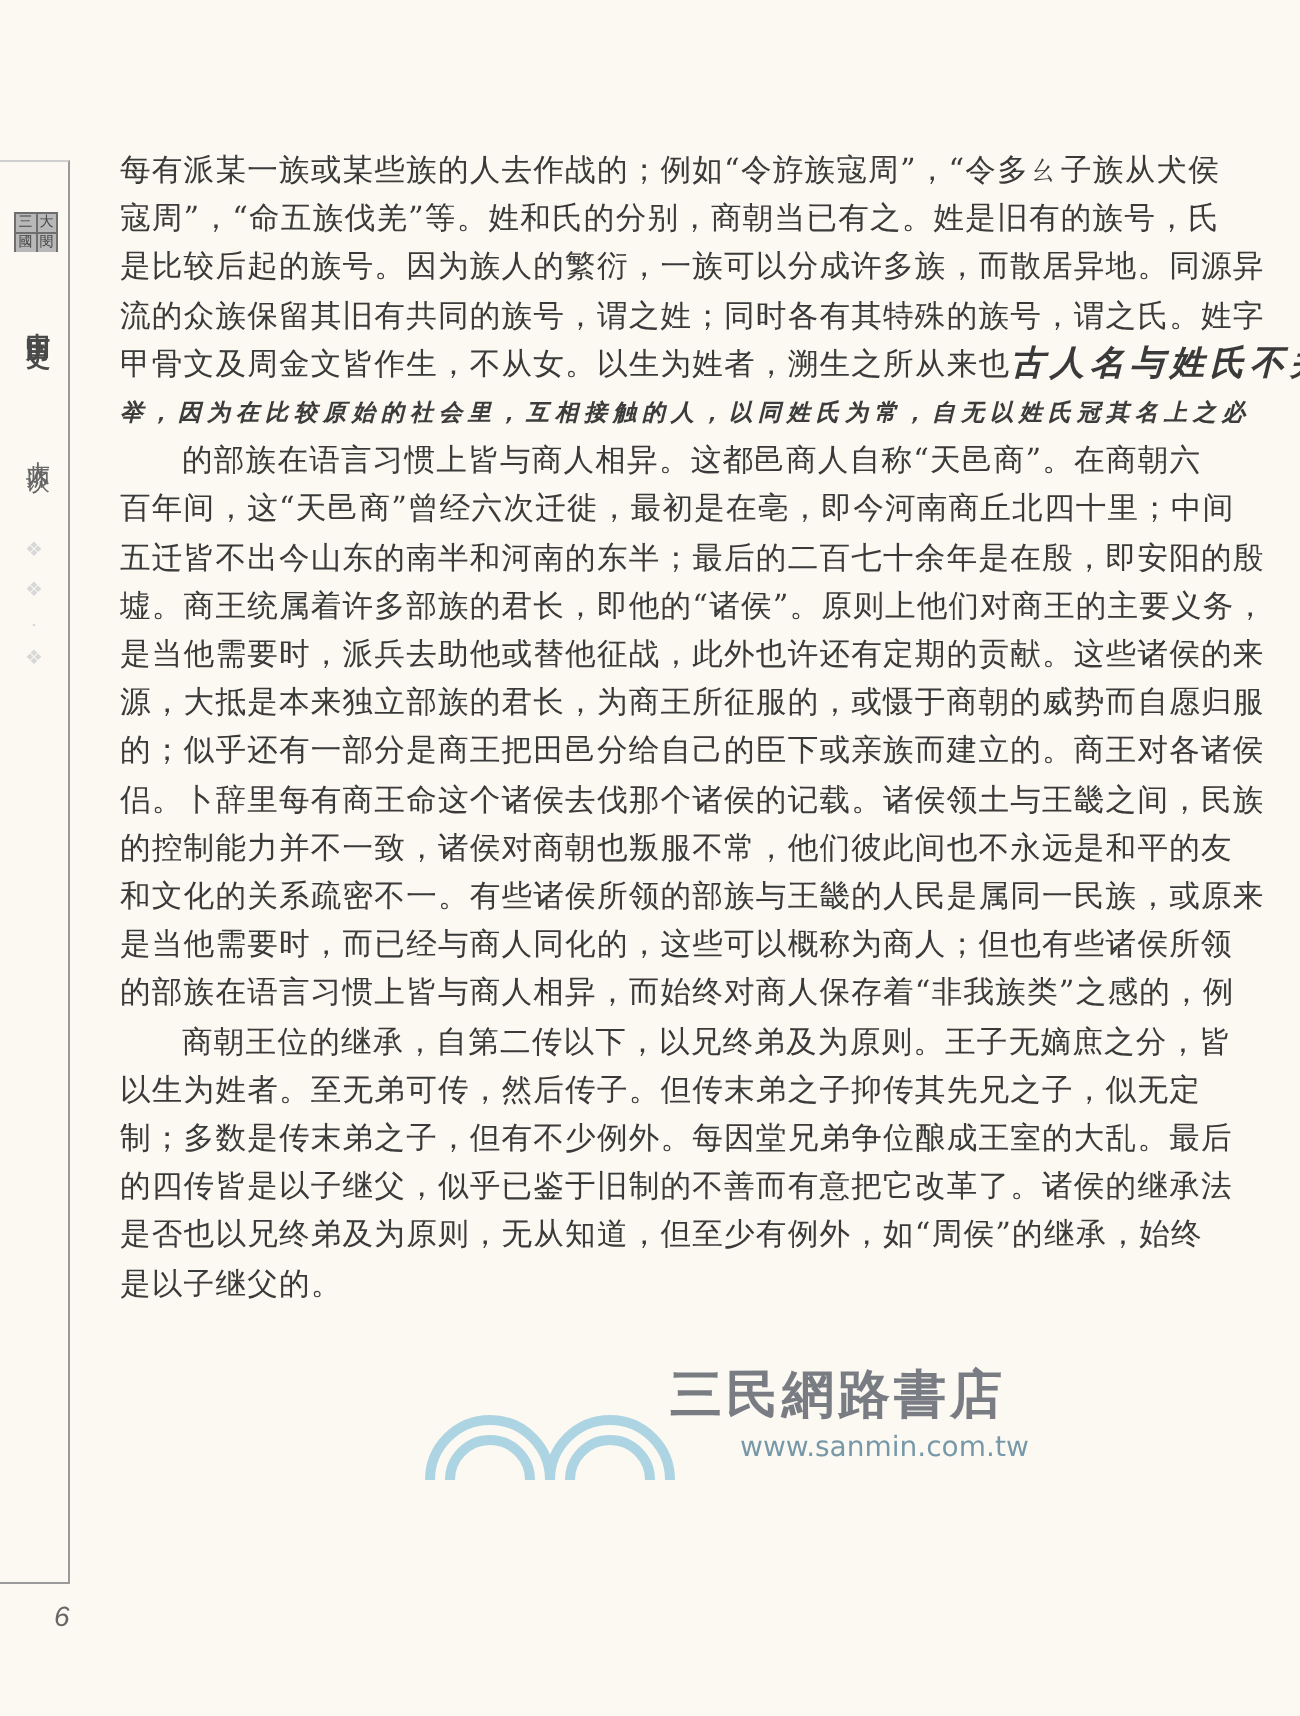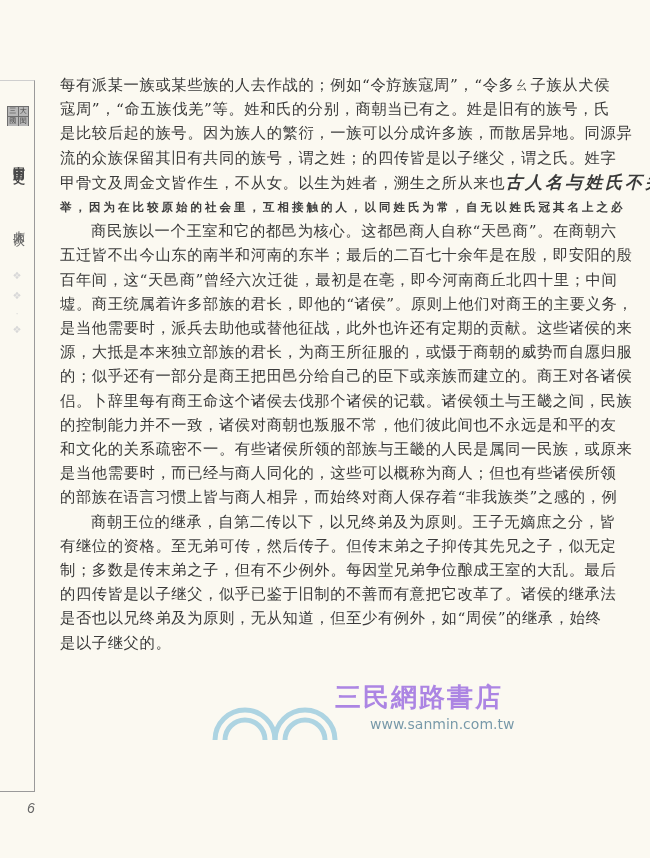--- a/index.html
+++ b/index.html
@@ -35,38 +35,38 @@
     .vtext.title { top: 75px; }
     .vtext.sub { top: 140px; font-weight: normal; color: #666; }
     .deco { position: absolute; left: 12px; width: 10px; height: 10px; color: #d8d8d8; font-size: 10px; text-align: center; line-height: 10px; }
     .content {
       position: absolute; left: 60px; top: 73px; width: 556px;
       font-size: 15.3px; line-height: 24.2px;
       text-align: justify;
     }
     .line { display: block; white-space: nowrap; letter-spacing: 0.6px; }
     .line.small {
-      font-size: 11.5px; font-weight: bold;
+      font-size: 11.5px; font-style: italic; font-weight: bold;
       letter-spacing: 3px; color: #3c3c3c;
     }
     .line.indent { text-indent: 31px; }
     .page-number {
       position: absolute; left: 27px; top: 800px;
       font-family: "Liberation Sans", sans-serif; font-style: italic;
       font-size: 14px; color: #666;
     }
     .watermark {
       position: absolute; left: 210px; top: 680px; width: 300px; height: 60px;
       pointer-events: none; opacity: 0.55;
     }
     .watermark .arcs { position: absolute; left: 0; top: 10px; }
     .watermark .wm-text {
       position: absolute; left: 125px; top: 0px;
       font-family: "DejaVu Sans", sans-serif; font-size: 26px; font-weight: bold;
-      color: #6d28d9; letter-spacing: 2px;
+      color: #0f172a; letter-spacing: 2px;
     }
     .watermark .wm-url {
       position: absolute; left: 160px; top: 36px;
       font-family: "DejaVu Sans", sans-serif; font-size: 14px; color: #0c4a6e;
     }
   </style>
 </head>
 <body>
 
 <div class="side-panel">
@@ -81,37 +81,37 @@
   <div class="deco" style="top:190px">❖</div>
   <div class="deco" style="top:210px">❖</div>
   <div class="deco" style="top:228px">·</div>
   <div class="deco" style="top:244px">❖</div>
 </div>
 
 <div class="content">
   <span class="line">每有派某一族或某些族的人去作战的；例如“令斿族寇周”，“令多ㄠ子族从犬侯</span>
   <span class="line">寇周”，“命五族伐羌”等。姓和氏的分别，商朝当已有之。姓是旧有的族号，氏</span>
   <span class="line">是比较后起的族号。因为族人的繁衍，一族可以分成许多族，而散居异地。同源异</span>
-  <span class="line">流的众族保留其旧有共同的族号，谓之姓；的四传皆是以子继父，谓之氏。姓字</span>
+  <span class="line">流的众族保留其旧有共同的族号，谓之姓；同时各有其特殊的族号，谓之氏。姓字</span>
   <span class="line"><span>甲骨文及周金文皆作生，不从女。以生为姓者，溯生之所从来也</span><span class="small-inline" style="font-size:17px;font-style:italic;font-weight:bold;letter-spacing:3px;">古人名与姓氏不并</span></span>
   <span class="line small">举，因为在比较原始的社会里，互相接触的人，以同姓氏为常，自无以姓氏冠其名上之必</span>
-  <span class="line indent">商民族以一个王室和它的都邑为核心。这都邑商人自称“天邑商”。在商朝六</span>
+  <span class="line indent">的部族在语言习惯上皆与商人相异。这都邑商人自称“天邑商”。在商朝六</span>
+  <span class="line">百年间，这“天邑商”曾经六次迁徙，最初是在亳，即今河南商丘北四十里；中间</span>
   <span class="line">五迁皆不出今山东的南半和河南的东半；最后的二百七十余年是在殷，即安阳的殷</span>
-  <span class="line">百年间，这“天邑商”曾经六次迁徙，最初是在亳，即今河南商丘北四十里；中间</span>
   <span class="line">墟。商王统属着许多部族的君长，即他的“诸侯”。原则上他们对商王的主要义务，</span>
   <span class="line">是当他需要时，派兵去助他或替他征战，此外也许还有定期的贡献。这些诸侯的来</span>
   <span class="line">源，大抵是本来独立部族的君长，为商王所征服的，或慑于商朝的威势而自愿归服</span>
   <span class="line">的；似乎还有一部分是商王把田邑分给自己的臣下或亲族而建立的。商王对各诸侯</span>
   <span class="line">侣。卜辞里每有商王命这个诸侯去伐那个诸侯的记载。诸侯领土与王畿之间，民族</span>
   <span class="line">的控制能力并不一致，诸侯对商朝也叛服不常，他们彼此间也不永远是和平的友</span>
   <span class="line">和文化的关系疏密不一。有些诸侯所领的部族与王畿的人民是属同一民族，或原来</span>
   <span class="line">是当他需要时，而已经与商人同化的，这些可以概称为商人；但也有些诸侯所领</span>
   <span class="line">的部族在语言习惯上皆与商人相异，而始终对商人保存着“非我族类”之感的，例</span>
   <span class="line indent">商朝王位的继承，自第二传以下，以兄终弟及为原则。王子无嫡庶之分，皆</span>
-  <span class="line">有继位的资格。至无弟可传，然后传子。但传末弟之子抑传其先兄之子，似无定</span>
+  <span class="line">以生为姓者。至无弟可传，然后传子。但传末弟之子抑传其先兄之子，似无定</span>
   <span class="line">制；多数是传末弟之子，但有不少例外。每因堂兄弟争位酿成王室的大乱。最后</span>
   <span class="line">的四传皆是以子继父，似乎已鉴于旧制的不善而有意把它改革了。诸侯的继承法</span>
   <span class="line">是否也以兄终弟及为原则，无从知道，但至少有例外，如“周侯”的继承，始终</span>
   <span class="line">是以子继父的。</span>
 </div>
 
 <div class="watermark">
   <svg class="arcs" width="130" height="50" viewBox="0 0 130 50">
     <g fill="none" stroke="#6fb6d6" stroke-width="5">
       <path d="M5 50 A30 30 0 0 1 65 50"></path>

